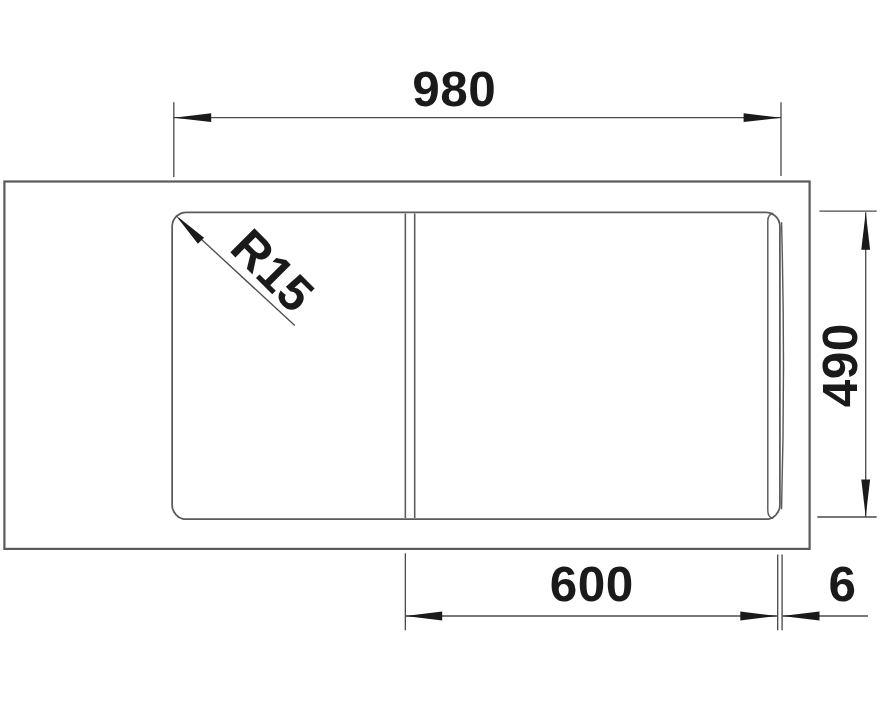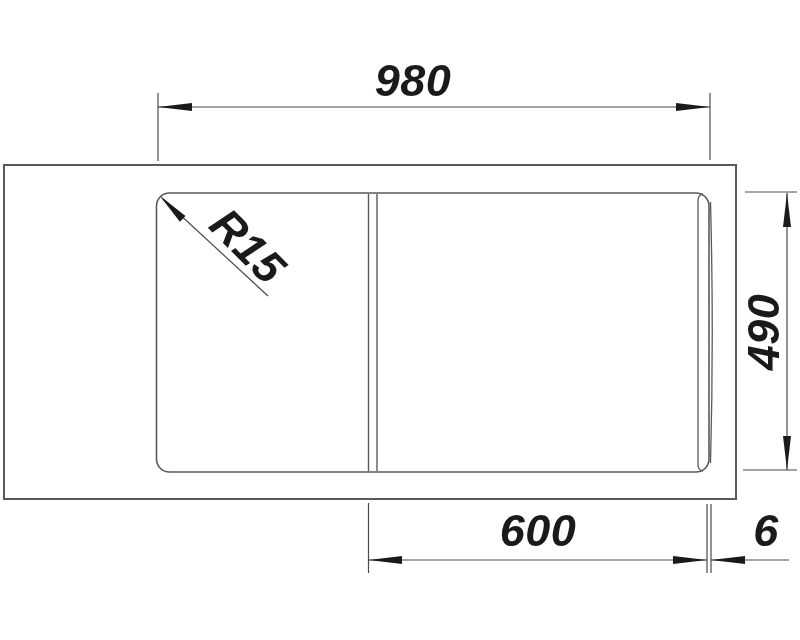--- a/index.html
+++ b/index.html
@@ -8,21 +8,20 @@
     background: var(--background, #ffffff);
     width: 800px;
     height: 640px;
     overflow: hidden;
   }
   .stage {
     position: relative;
     width: 792px;
     height: 640px;
     font-family: "Liberation Sans", sans-serif;
-    font-style: italic;
   }
   svg { display: block; }
   .outline      { fill: none; stroke: var(--line, #5a5a5a); stroke-width: 2; }
   .sink         { fill: none; stroke: var(--line, #5a5a5a); stroke-width: 1.6; }
   .thinline     { fill: none; stroke: var(--line, #5a5a5a); stroke-width: 1.3; }
   .divider      { fill: none; stroke: var(--line, #5a5a5a); stroke-width: 1.4; }
   .dimline      { fill: none; stroke: var(--dim_line, #4a4a4a); stroke-width: 1.2; }
   .arrow        { fill: var(--text, #1a1a1a); stroke: none; }
   .dimtext {
     fill: var(--text, #1a1a1a);

